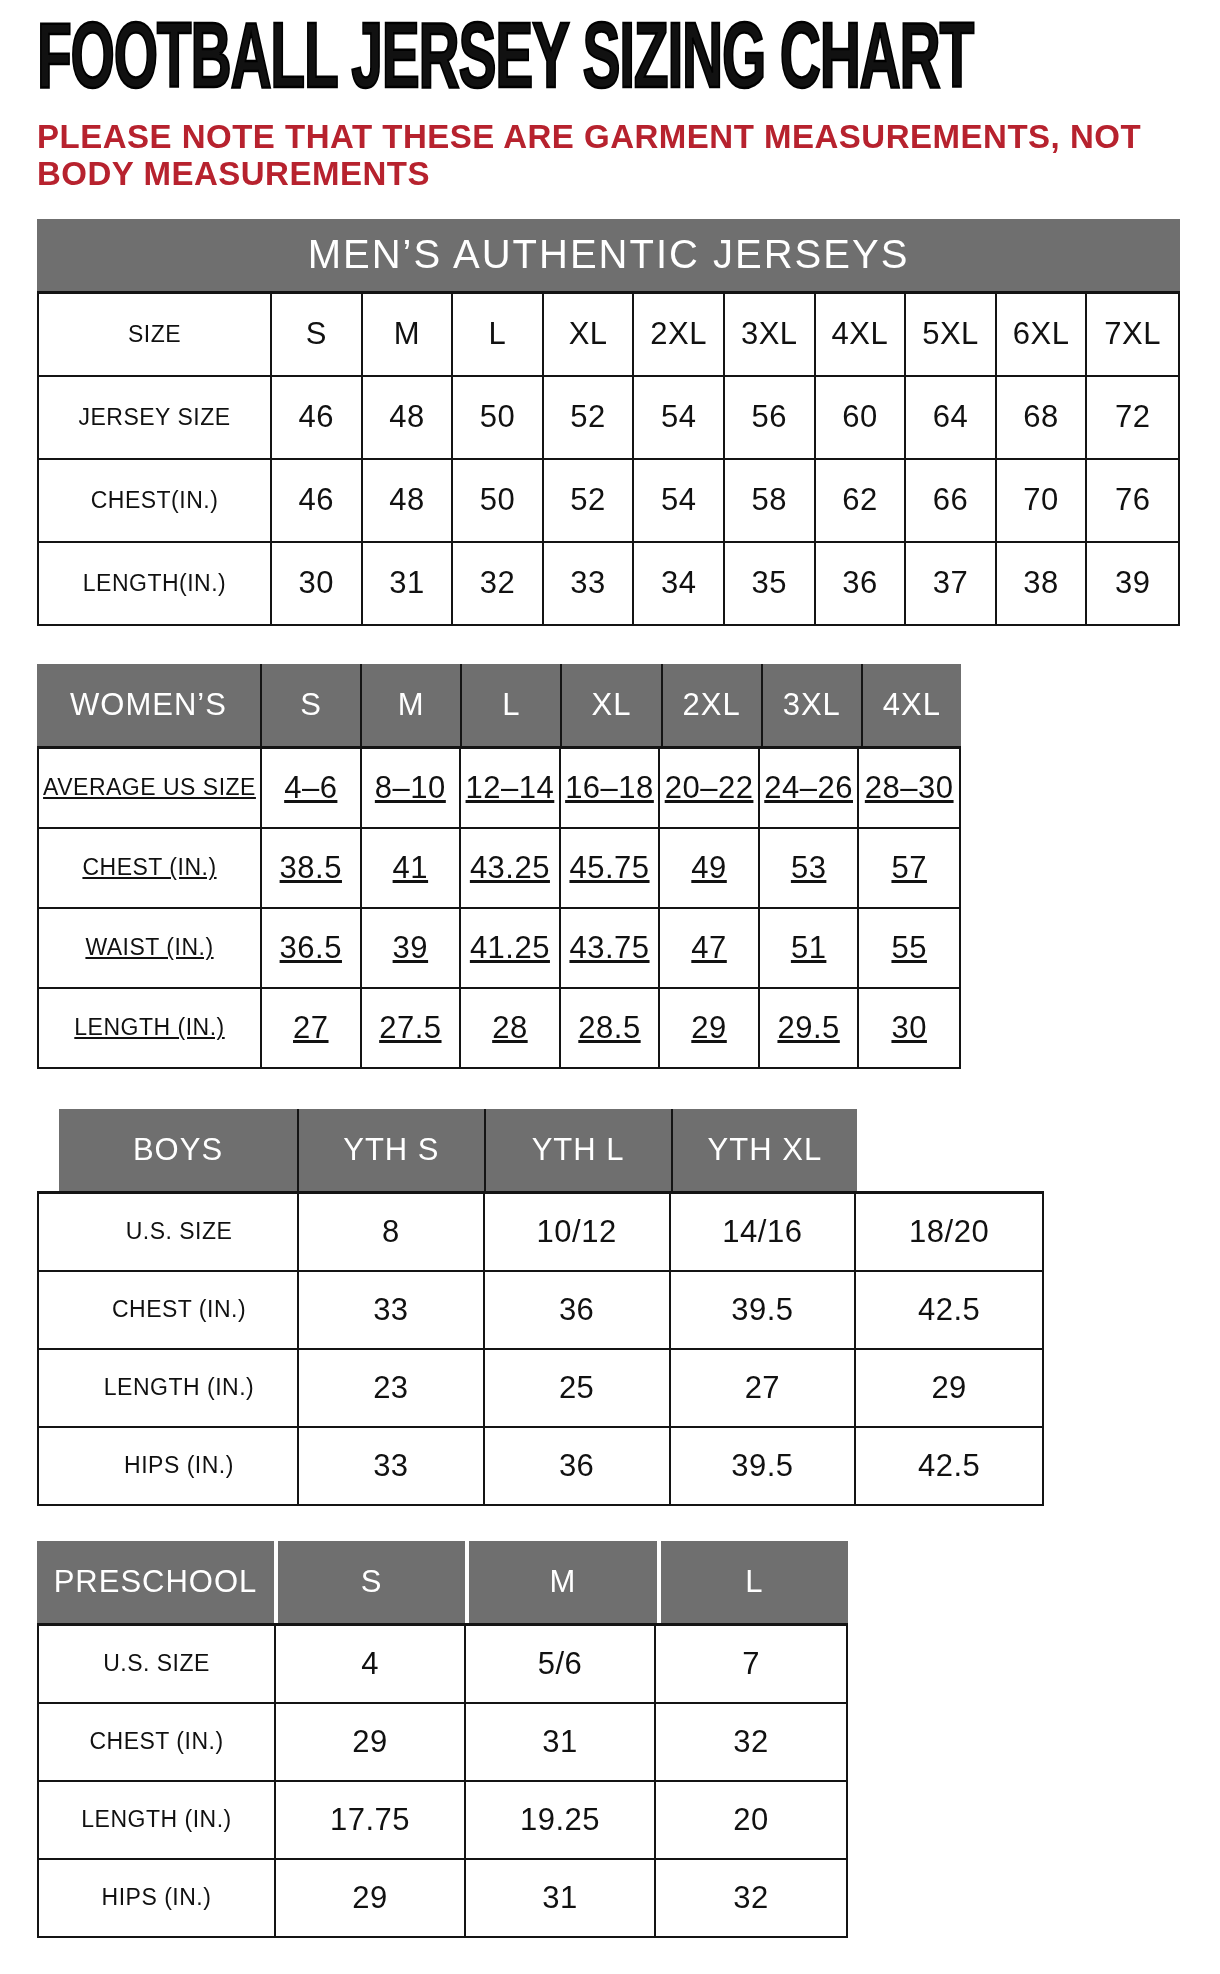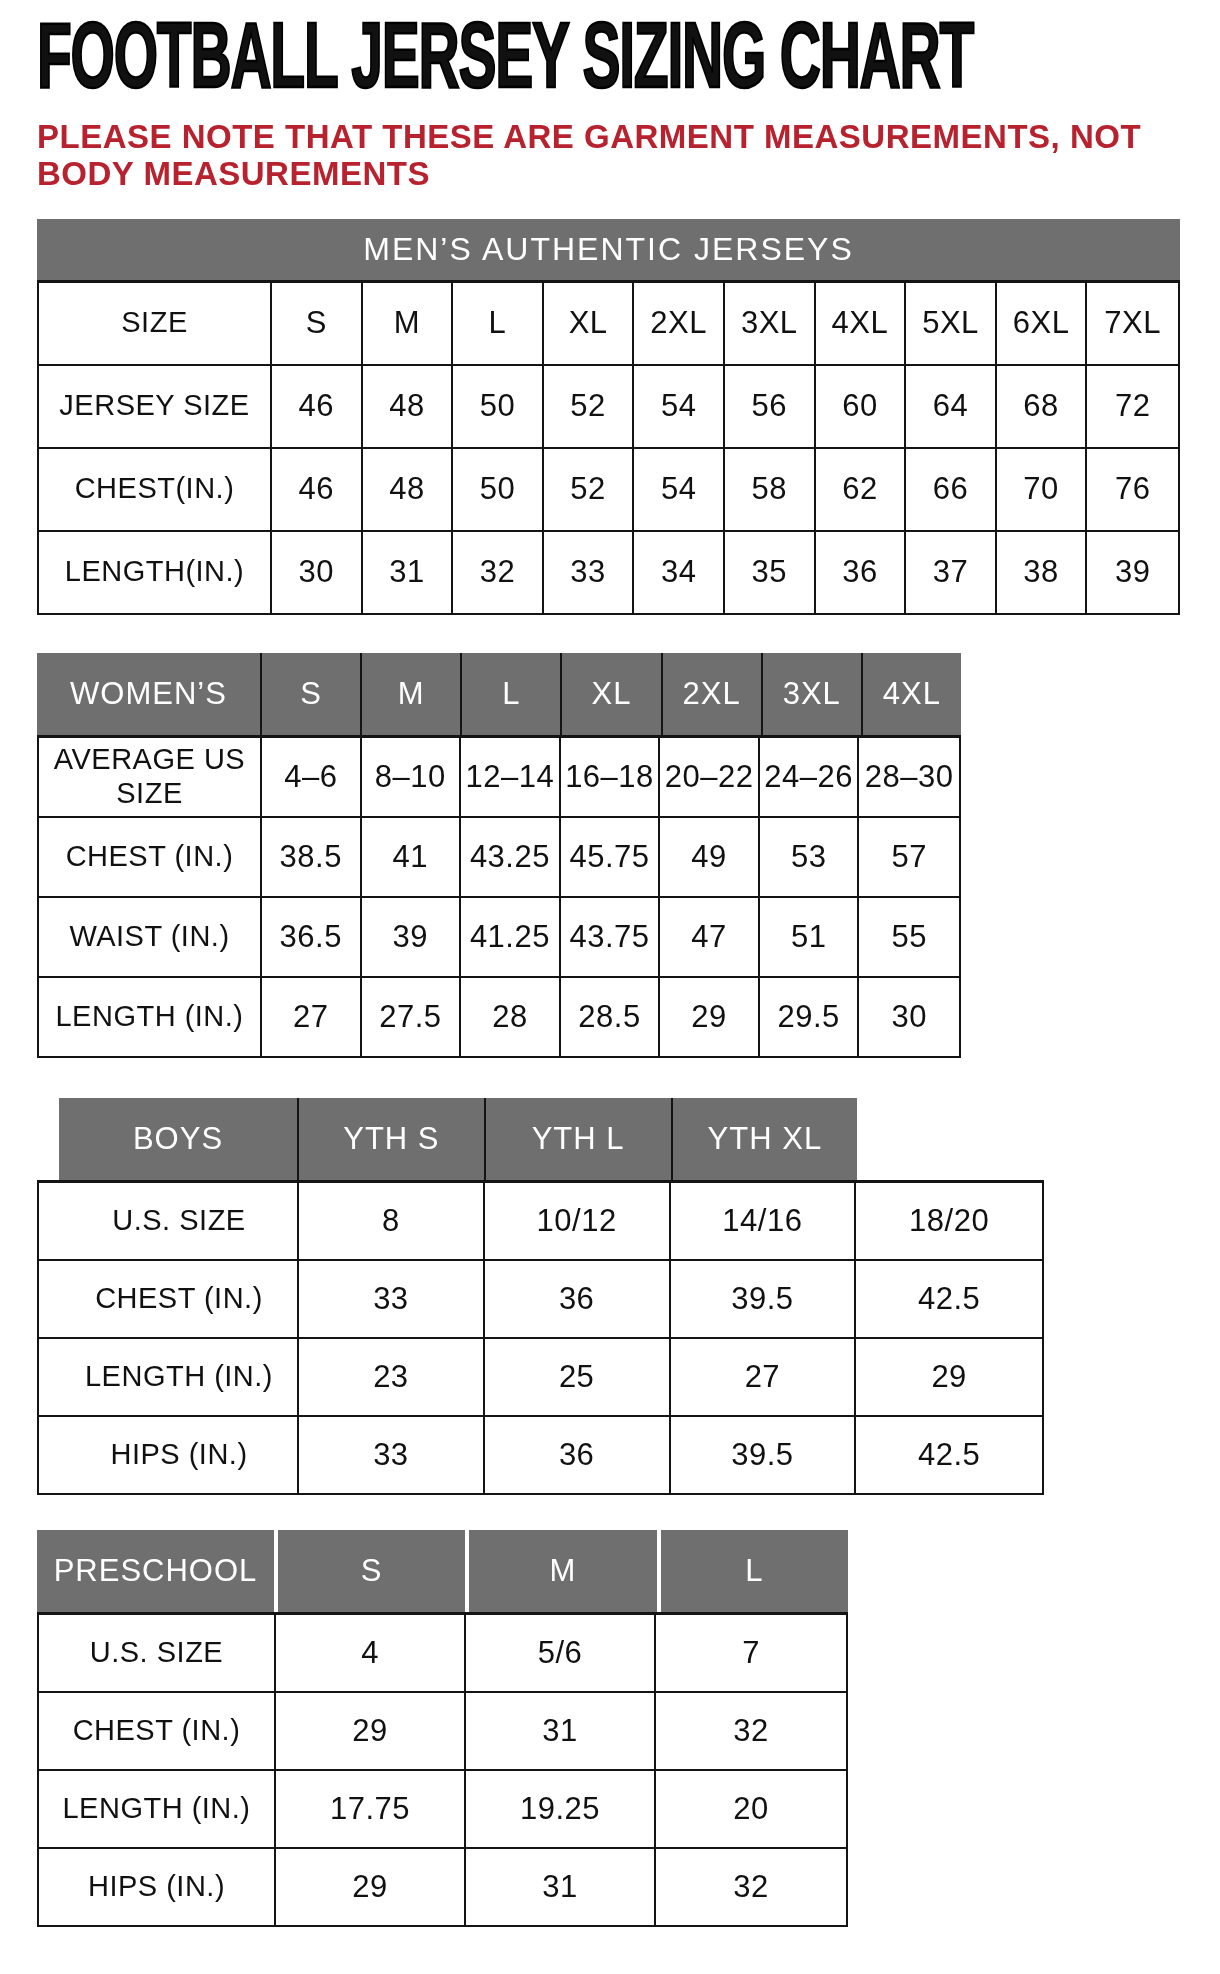--- a/index.html
+++ b/index.html
@@ -44,24 +44,24 @@
 
   
   .tbl{margin-top:38px;}
   .tbl.mens{width:1143px;margin-top:26px;}
   .tbl.womens{width:924px;}
   .tbl.boys{width:1007px;margin-top:40px;}
   .tbl.preschool{width:811px;margin-top:35px;}
 
   .banner{
     background:var(--gray);
-    height:61px;
+    height:72px;
     display:flex;align-items:center;justify-content:center;
     color:#ffffff;
-    font-size:32px;
+    font-size:40px;
     letter-spacing:2px;
   }
 
   .hdr-row{display:grid;height:82px;}
   .hcell{
     background:var(--gray);
     color:#ffffff;
     display:flex;align-items:center;justify-content:center;
     font-size:31px;
     letter-spacing:1px;
@@ -87,24 +87,24 @@
   .cell{
     display:flex;align-items:center;justify-content:center;
     text-align:center;
     font-size:31px;
     letter-spacing:0.5px;
     border-right:2px solid var(--line);
     min-height:81px;
     padding:2px 4px;
     box-sizing:border-box;
   }
-  .womens .cell{min-height:78px;}
+  .womens .cell{min-height:78px;text-decoration:underline;}
   .boys .cell, .preschool .cell{min-height:76px;}
   .cell:last-child{border-right:none;}
-  .cell.label{font-size:29px;line-height:1.15;}
+  .cell.label{font-size:23px;line-height:1.15;}
 </style>
 </head>
 <body>
 
 <div class="page">
 
   <h1 class="title">FOOTBALL JERSEY SIZING CHART</h1>
 
   <p class="note">PLEASE NOTE THAT THESE ARE GARMENT MEASUREMENTS, NOT BODY MEASUREMENTS</p>
 

